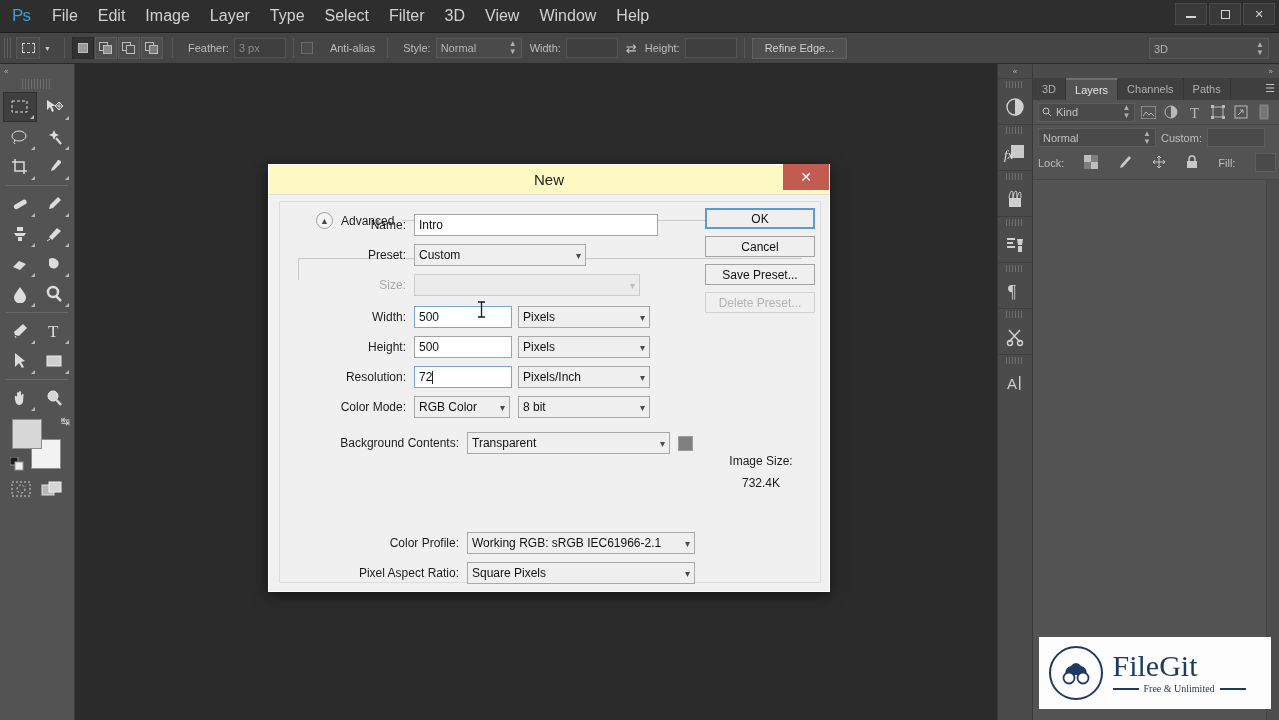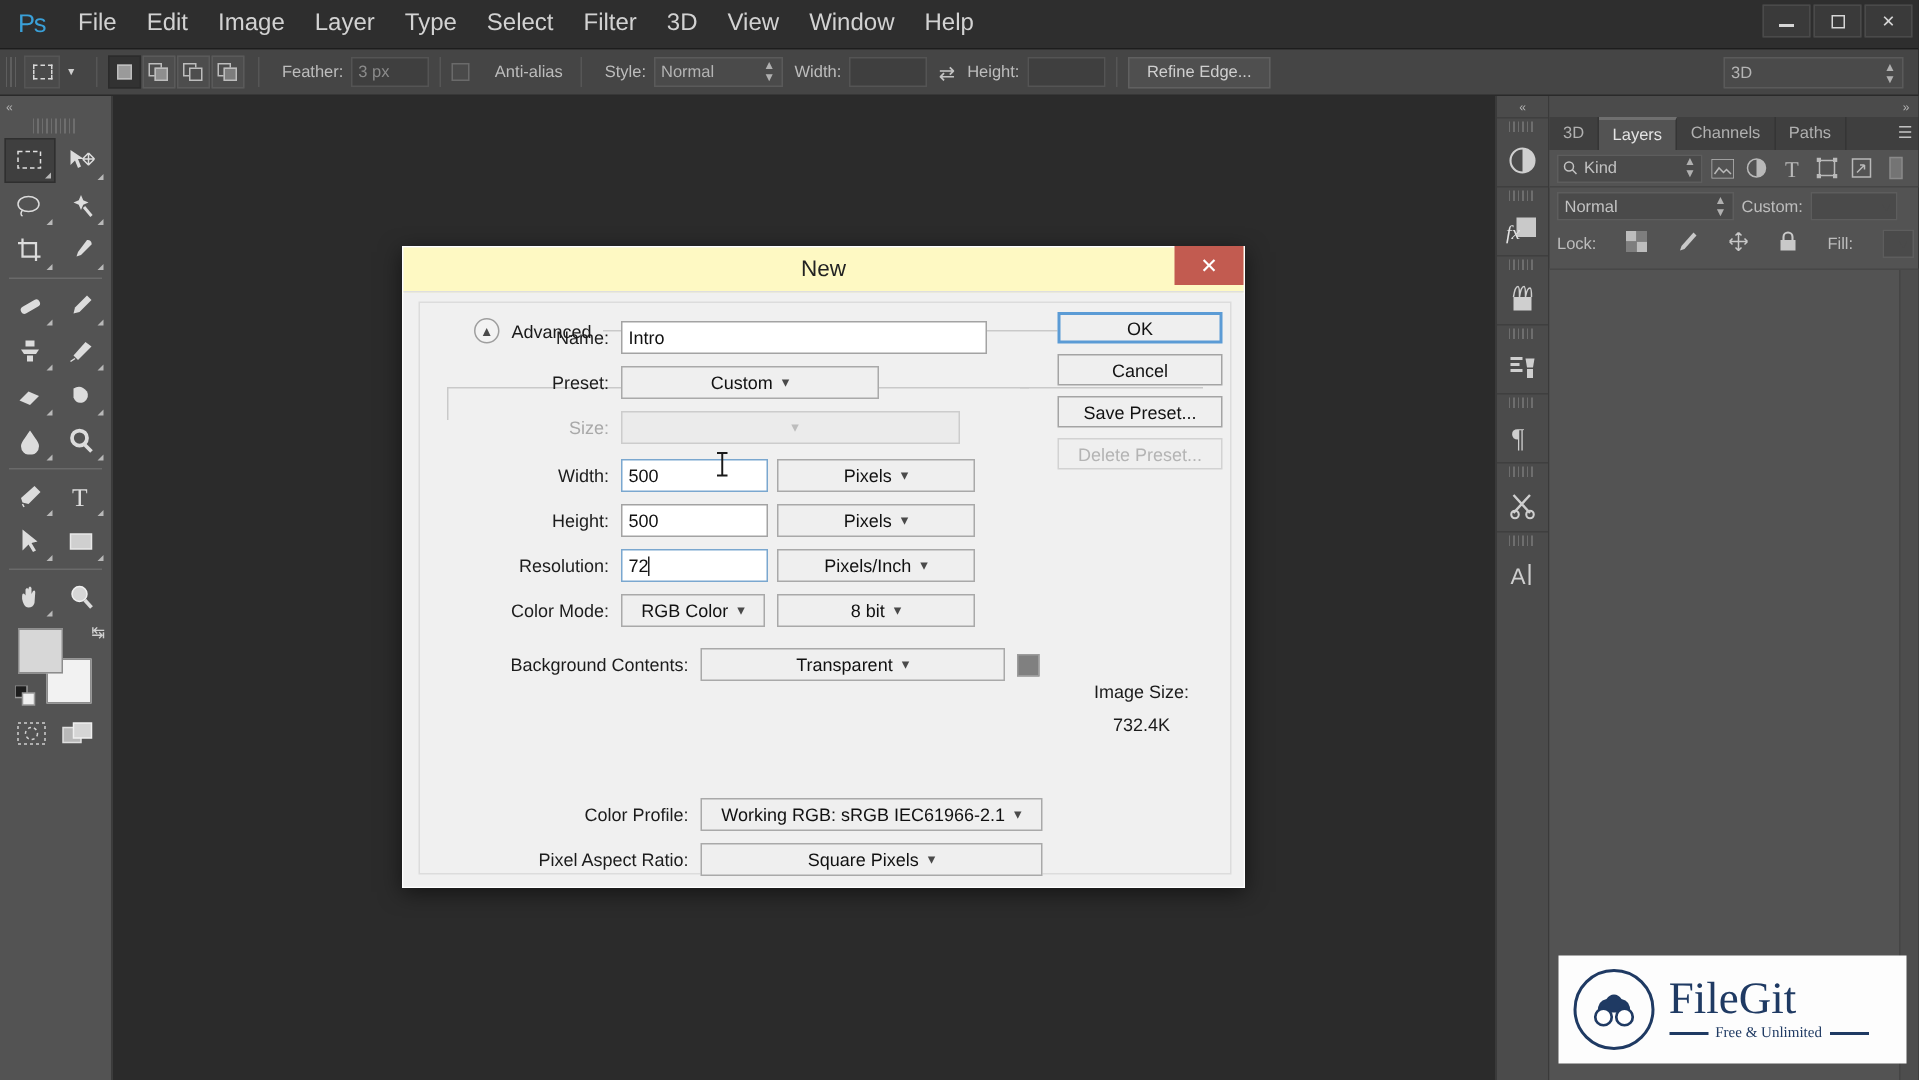--- a/index.html
+++ b/index.html
@@ -213,21 +213,21 @@
   .row { display:flex; align-items:center; height:26px; margin-bottom:4px; }
   .row-label { width:134px; text-align:right; padding-right:8px; font-size:12px; color:#1c1c1c; white-space:nowrap; }
   .row-label.dim { color:#a9a9a9; }
   .txtfield {
     height:22px; background:#ffffff; border:1px solid #a3a3a3; font-size:12px;
     padding:0 4px; display:flex; align-items:center; color:#111;
   }
   .txtfield.focus { border:1px solid #7aa7cf; }
   .selbox {
     height:22px; background:#efefef; border:1px solid #a9a9a9; font-size:12px;
-    padding:0 4px; display:flex; align-items:center; justify-content:center; color:#111;
+    padding:0 4px; display:flex; align-items:center; justify-content:space-between; color:#111;
   }
   .selbox.dim { background:#ebebeb; color:#b3b3b3; border-color:#cccccc; }
   .chev { font-size:10px; color:#4a4a4a; margin-left:6px; }
   .chev.dim { color:#bdbdbd; }
 
   #preset-group {
     position:absolute; left:18px; top:56px; width:388px; height:22px;
     border-left:1px solid #c9c9c9; border-top:1px solid #c9c9c9;
     pointer-events:none;
   }

